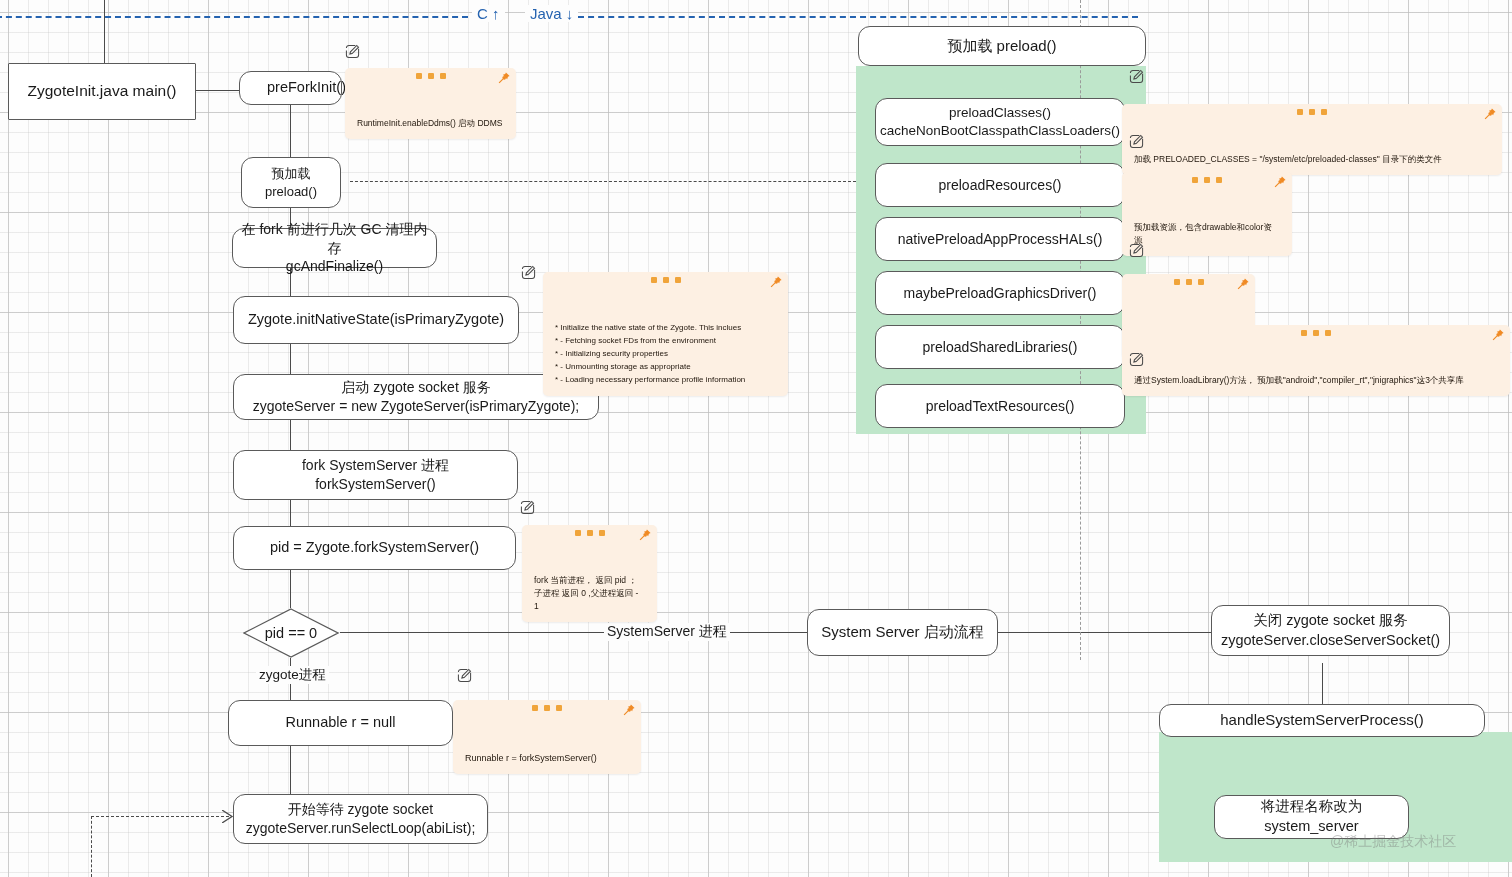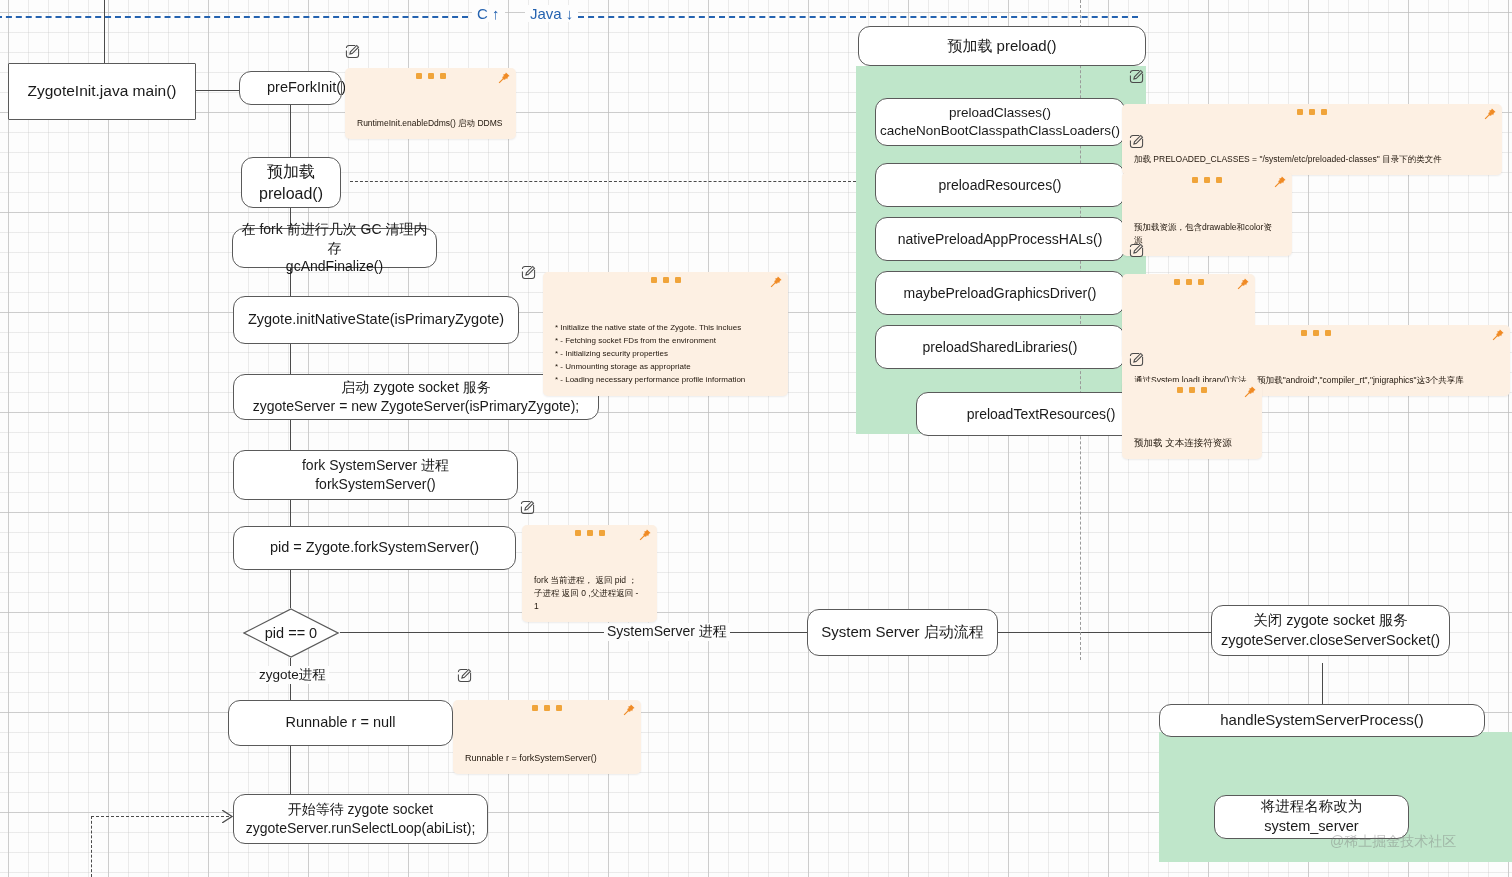--- a/index.html
+++ b/index.html
@@ -181,21 +181,21 @@
   <div class="dashdot v" style="left:91px; top:816px; height:61px;"></div>
   <div class="dashdot h" style="left:91px; top:816px; width:138px;"></div>
   <svg class="arrowhead" style="left:222px; top:810px;" width="12" height="13" viewBox="0 0 12 13">
     <path d="M0 0 L10 6.5 L0 13" fill="none" stroke="#4a4a4a" stroke-width="1.3"></path>
   </svg>
 
   <div class="node sharp" style="left:8px; top:63px; width:188px; height:57px; font-size:15.5px;">ZygoteInit.java main()</div>
 
   <div class="node rounded" style="left:239px; top:71px; width:103px; height:34px; font-size:14.5px;padding-left:40px;">preForkInit()</div>
 
-  <div class="node rounded" style="left:241px; top:157px; width:100px; height:51px; font-size:16px;">预加载
+  <div class="node rounded" style="left:241px; top:157px; width:100px; height:51px; font-size:13px;">预加载
 preload()</div>
 
   <div class="node rounded" style="left:232px; top:228px; width:205px; height:40px; font-size:14px;">在 fork 前进行几次 GC 清理内存
 gcAndFinalize()</div>
 
   <div class="node rounded" style="left:233px; top:296px; width:286px; height:48px; font-size:14.5px;">Zygote.initNativeState(isPrimaryZygote)</div>
 
   <div class="node rounded" style="left:233px; top:374px; width:366px; height:46px; font-size:14px;">启动 zygote  socket 服务
 zygoteServer = new ZygoteServer(isPrimaryZygote);</div>
 
@@ -229,21 +229,21 @@
   <div class="node rounded" style="left:1214px; top:795px; width:195px; height:44px; font-size:14.5px;">将进程名称改为 system_server</div>
 
   <div class="node rounded" style="left:858px; top:26px; width:288px; height:40px; font-size:15px;">预加载 preload()</div>
 
   <div class="node rounded" style="left:875px; top:98px; width:250px; height:48px; font-size:13.5px;">preloadClasses()
 cacheNonBootClasspathClassLoaders()</div>
   <div class="node rounded" style="left:875px; top:163px; width:250px; height:44px; font-size:14px;">preloadResources()</div>
   <div class="node rounded" style="left:875px; top:217px; width:250px; height:44px; font-size:14px;">nativePreloadAppProcessHALs()</div>
   <div class="node rounded" style="left:875px; top:271px; width:250px; height:44px; font-size:14px;">maybePreloadGraphicsDriver()</div>
   <div class="node rounded" style="left:875px; top:325px; width:250px; height:44px; font-size:14px;">preloadSharedLibraries()</div>
-  <div class="node rounded" style="left:875px; top:392px; width:250px; height:44px; font-size:14px;margin-left:41px;">preloadTextResources()</div>
+  <div class="node rounded" style="left:875px; top:384px; width:250px; height:44px; font-size:14px;">preloadTextResources()</div>
 
   <div class="note" style="left:345px; top:68px; width:171px; font-size:8.5px;">
     <span class="dots"><i></i><i></i><i></i></span>
     <svg class="pin" viewBox="0 0 16 16">
       <path d="M10.2 1.6 L14.4 5.8 L12.5 6.6 L11.6 9.3 L6.7 4.4 L9.4 3.5 Z" fill="#f08a24"></path>
       <path d="M6.7 9.3 L2.4 13.6" stroke="#f08a24" stroke-width="1.3" fill="none"></path>
       <circle cx="8.2" cy="7.8" r="2.1" fill="#f08a24"></circle>
     </svg>
     <span>RuntimeInit.enableDdms() 启动 DDMS</span>
   </div>
@@ -316,29 +316,20 @@
   <div class="note" style="left:1122px; top:325px; width:388px; font-size:8.5px;">
     <span class="dots"><i></i><i></i><i></i></span>
     <svg class="pin" viewBox="0 0 16 16">
       <path d="M10.2 1.6 L14.4 5.8 L12.5 6.6 L11.6 9.3 L6.7 4.4 L9.4 3.5 Z" fill="#f08a24"></path>
       <path d="M6.7 9.3 L2.4 13.6" stroke="#f08a24" stroke-width="1.3" fill="none"></path>
       <circle cx="8.2" cy="7.8" r="2.1" fill="#f08a24"></circle>
     </svg>
     <span>通过System.loadLibrary()方法， 预加载"android","compiler_rt","jnigraphics"这3个共享库</span>
   </div>
 
-  <div class="note" style="left:1122px; top:382px; width:140px; font-size:9.5px;">
-    <span class="dots"><i></i><i></i><i></i></span>
-    <svg class="pin" viewBox="0 0 16 16">
-      <path d="M10.2 1.6 L14.4 5.8 L12.5 6.6 L11.6 9.3 L6.7 4.4 L9.4 3.5 Z" fill="#f08a24"></path>
-      <path d="M6.7 9.3 L2.4 13.6" stroke="#f08a24" stroke-width="1.3" fill="none"></path>
-      <circle cx="8.2" cy="7.8" r="2.1" fill="#f08a24"></circle>
-    </svg>
-    <span>预加载 文本连接符资源</span>
-  </div>
 
   <svg class="pencil" style="left:345px; top:44px;" viewBox="0 0 16 16">
     <path d="M1.5 4.2 A2.7 2.7 0 0 1 4.2 1.5 L11 1.5 M14.5 5 L14.5 11.8 A2.7 2.7 0 0 1 11.8 14.5 L4.2 14.5 A2.7 2.7 0 0 1 1.5 11.8 L1.5 7" fill="none" stroke="#4a4a4a" stroke-width="1.1"></path>
     <path d="M12.6 1.6 L14.4 3.4 L7.6 10.2 L5.2 10.8 L5.8 8.4 Z" fill="none" stroke="#4a4a4a" stroke-width="1.1"></path>
   </svg>
 
   <svg class="pencil" style="left:521px; top:265px;" viewBox="0 0 16 16">
     <path d="M1.5 4.2 A2.7 2.7 0 0 1 4.2 1.5 L11 1.5 M14.5 5 L14.5 11.8 A2.7 2.7 0 0 1 11.8 14.5 L4.2 14.5 A2.7 2.7 0 0 1 1.5 11.8 L1.5 7" fill="none" stroke="#4a4a4a" stroke-width="1.1"></path>
     <path d="M12.6 1.6 L14.4 3.4 L7.6 10.2 L5.2 10.8 L5.8 8.4 Z" fill="none" stroke="#4a4a4a" stroke-width="1.1"></path>
   </svg>

